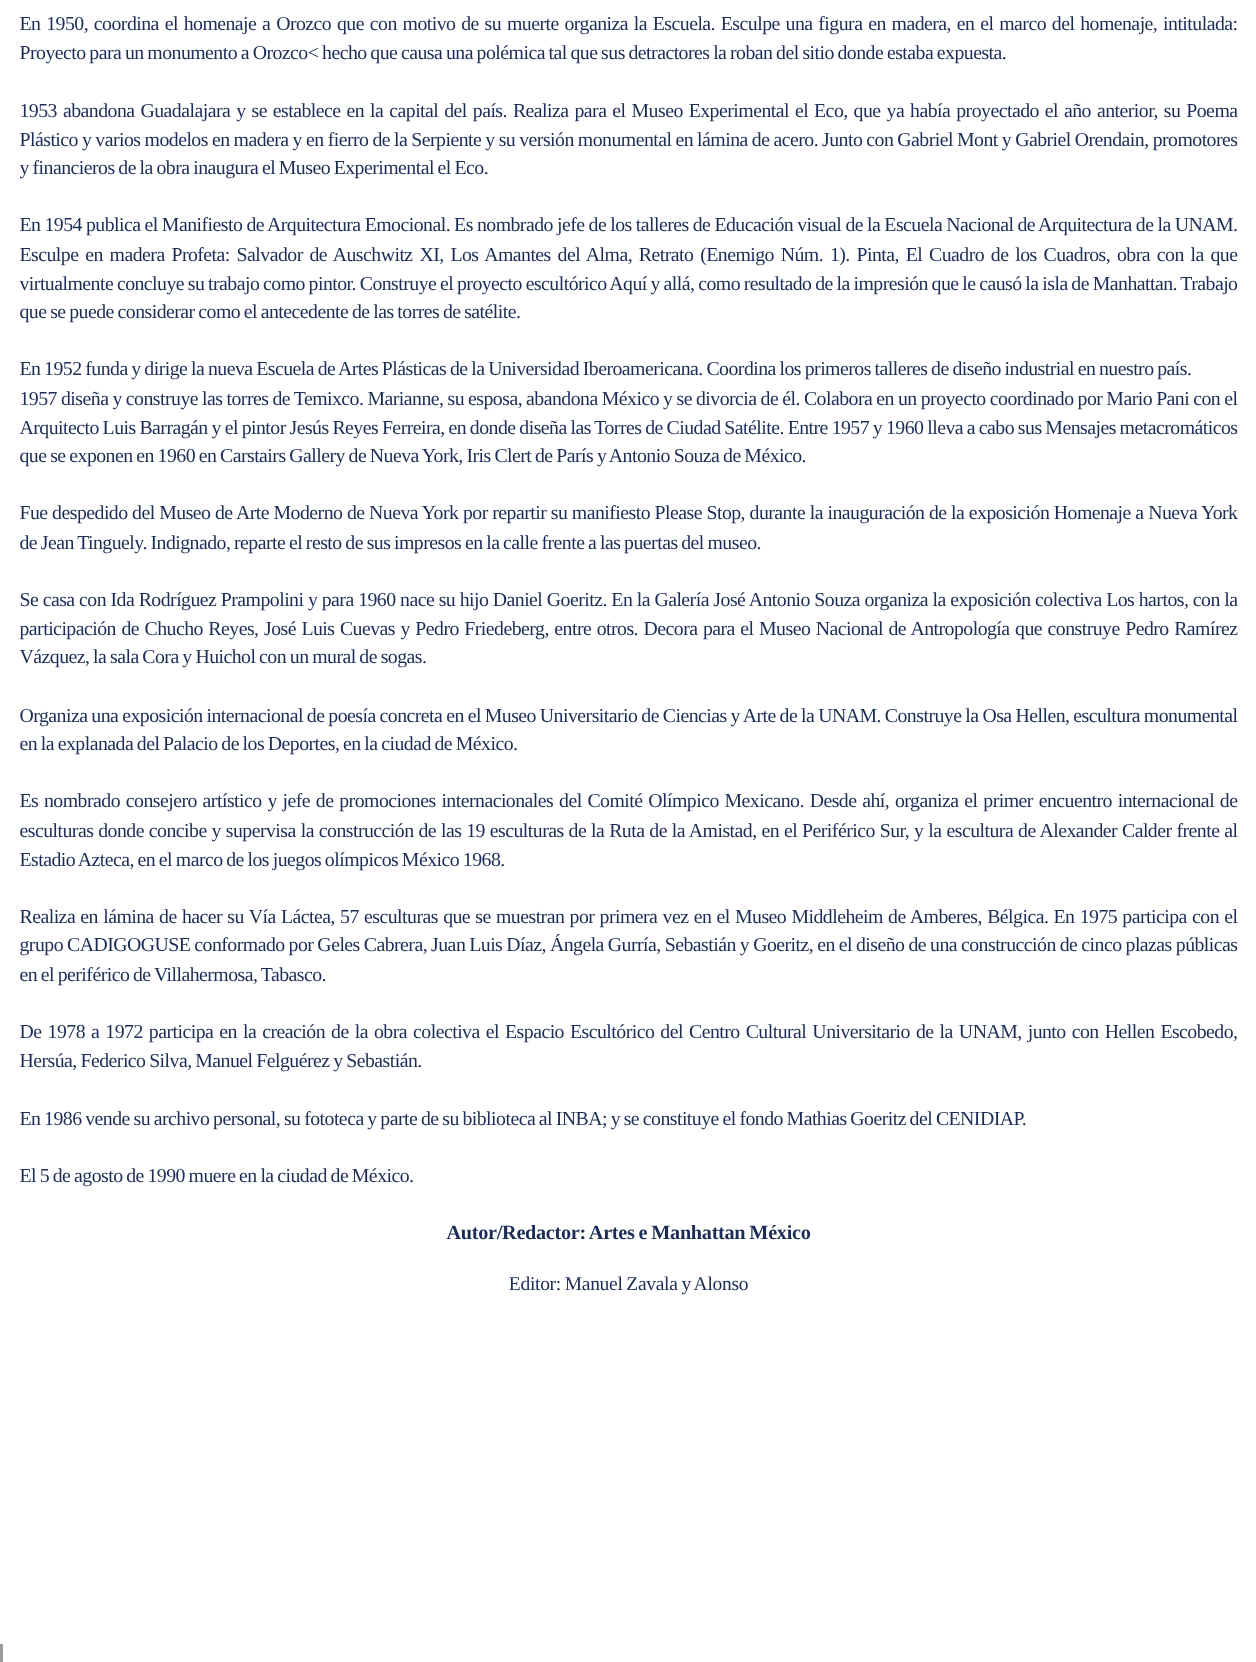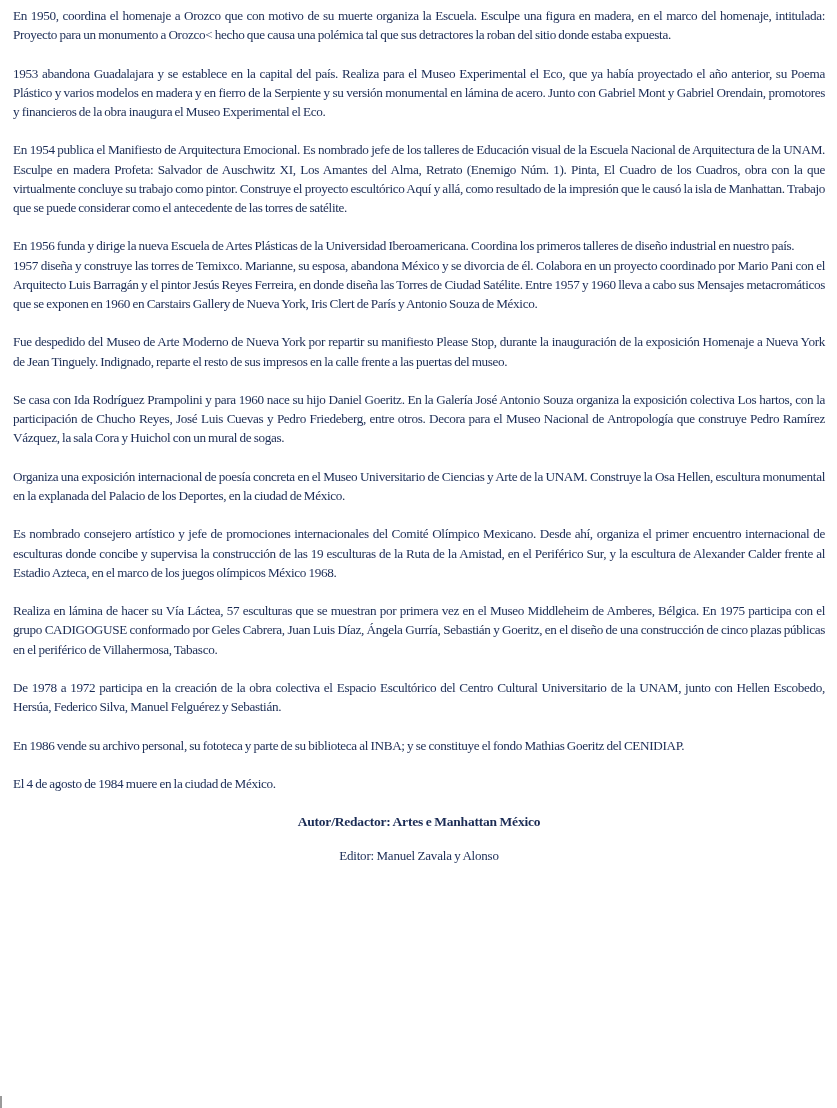--- a/index.html
+++ b/index.html
@@ -19,26 +19,26 @@
   .editor { text-align: center; font-size: 13px; letter-spacing: -0.2px; }
   .edge-mark { position: absolute; left: 0; top: 1096px; width: 2px; height: 12px; background: #9a9a9a; }
 </style>
 </head>
 <body>
 
 <div class="content">
   <p class="para">En 1950, coordina el homenaje a Orozco que con motivo de su muerte organiza la Escuela. Esculpe una figura en madera, en el marco del homenaje, intitulada: Proyecto para un monumento a Orozco&lt; hecho que causa una polémica tal que sus detractores la roban del sitio donde estaba expuesta.</p>
   <p class="para">1953 abandona Guadalajara y se establece en la capital del país. Realiza para el Museo Experimental el Eco, que ya había proyectado el año anterior, su Poema Plástico y varios modelos en madera y en fierro de la Serpiente y su versión monumental en lámina de acero. Junto con Gabriel Mont y Gabriel Orendain, promotores y financieros de la obra inaugura el Museo Experimental el Eco.</p>
   <p class="para">En 1954 publica el Manifiesto de Arquitectura Emocional. Es nombrado jefe de los talleres de Educación visual de la Escuela Nacional de Arquitectura de la UNAM. Esculpe en madera Profeta: Salvador de Auschwitz XI, Los Amantes del Alma, Retrato (Enemigo Núm. 1). Pinta, El Cuadro de los Cuadros, obra con la que virtualmente concluye su trabajo como pintor. Construye el proyecto escultórico Aquí y allá, como resultado de la impresión que le causó la isla de Manhattan. Trabajo que se puede considerar como el antecedente de las torres de satélite.</p>
-  <p class="para tight">En 1956 funda y dirige la nueva Escuela de Artes Plásticas de la Universidad Iberoamericana. Coordina los primeros talleres de diseño industrial en nuestro país.</p>
+  <p class="para tight">En 1952 funda y dirige la nueva Escuela de Artes Plásticas de la Universidad Iberoamericana. Coordina los primeros talleres de diseño industrial en nuestro país.</p>
   <p class="para">1957 diseña y construye las torres de Temixco. Marianne, su esposa, abandona México y se divorcia de él. Colabora en un proyecto coordinado por Mario Pani con el Arquitecto Luis Barragán y el pintor Jesús Reyes Ferreira, en donde diseña las Torres de Ciudad Satélite. Entre 1957 y 1960 lleva a cabo sus Mensajes metacromáticos que se exponen en 1960 en Carstairs Gallery de Nueva York, Iris Clert de París y Antonio Souza de México.</p>
   <p class="para">Fue despedido del Museo de Arte Moderno de Nueva York por repartir su manifiesto Please Stop, durante la inauguración de la exposición Homenaje a Nueva York de Jean Tinguely. Indignado, reparte el resto de sus impresos en la calle frente a las puertas del museo.</p>
   <p class="para">Se casa con Ida Rodríguez Prampolini y para 1960 nace su hijo Daniel Goeritz. En la Galería José Antonio Souza organiza la exposición colectiva Los hartos, con la participación de Chucho Reyes, José Luis Cuevas y Pedro Friedeberg, entre otros. Decora para el Museo Nacional de Antropología que construye Pedro Ramírez Vázquez, la sala Cora y Huichol con un mural de sogas.</p>
   <p class="para">Organiza una exposición internacional de poesía concreta en el Museo Universitario de Ciencias y Arte de la UNAM. Construye la Osa Hellen, escultura monumental en la explanada del Palacio de los Deportes, en la ciudad de México.</p>
   <p class="para">Es nombrado consejero artístico y jefe de promociones internacionales del Comité Olímpico Mexicano. Desde ahí, organiza el primer encuentro internacional de esculturas donde concibe y supervisa la construcción de las 19 esculturas de la Ruta de la Amistad, en el Periférico Sur, y la escultura de Alexander Calder frente al Estadio Azteca, en el marco de los juegos olímpicos México 1968.</p>
   <p class="para">Realiza en lámina de hacer su Vía Láctea, 57 esculturas que se muestran por primera vez en el Museo Middleheim de Amberes, Bélgica. En 1975 participa con el grupo CADIGOGUSE conformado por Geles Cabrera, Juan Luis Díaz, Ángela Gurría, Sebastián y Goeritz, en el diseño de una construcción de cinco plazas públicas en el periférico de Villahermosa, Tabasco.</p>
   <p class="para">De 1978 a 1972 participa en la creación de la obra colectiva el Espacio Escultórico del Centro Cultural Universitario de la UNAM, junto con Hellen Escobedo, Hersúa, Federico Silva, Manuel Felguérez y Sebastián.</p>
   <p class="para">En 1986 vende su archivo personal, su fototeca y parte de su biblioteca al INBA; y se constituye el fondo Mathias Goeritz del CENIDIAP.</p>
-  <p class="para">El 4 de agosto de 1984 muere en la ciudad de México.</p>
+  <p class="para">El 5 de agosto de 1990 muere en la ciudad de México.</p>
   <div class="author">Autor/Redactor: Artes e Manhattan México</div>
   <div class="editor">Editor: Manuel Zavala y Alonso</div>
 </div>
 <div class="edge-mark"></div>
 
 </body></html>

